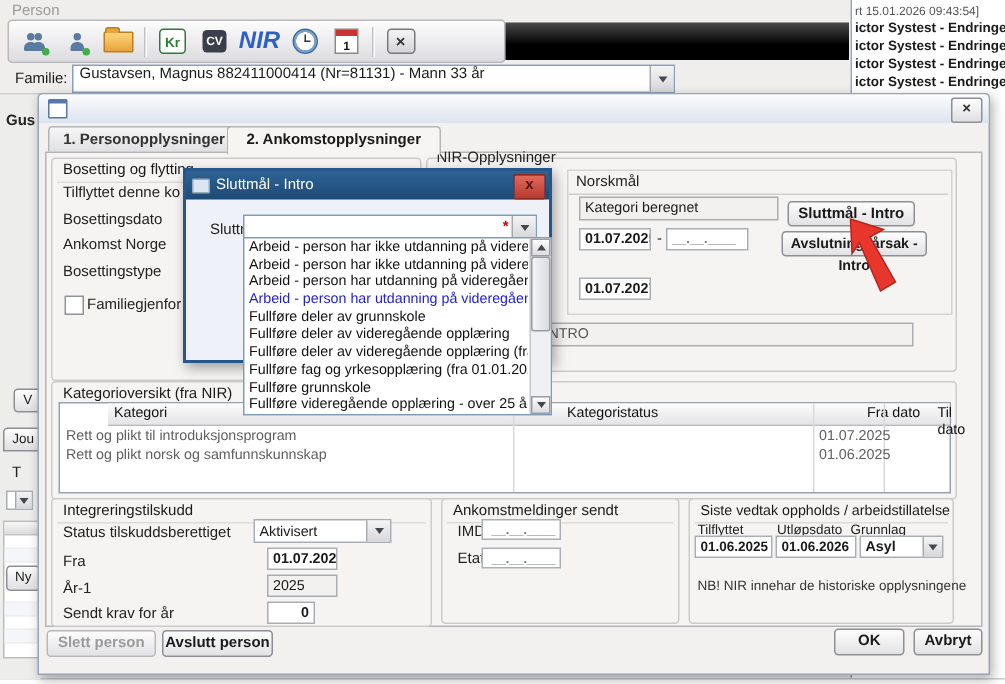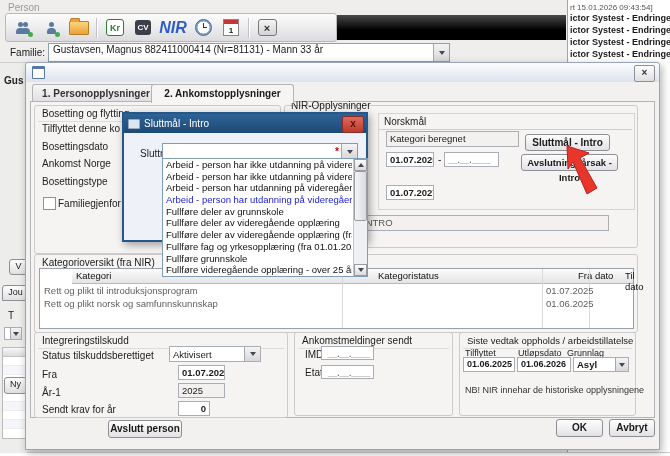--- a/index.html
+++ b/index.html
@@ -265,20 +265,21 @@
     <div class="sunken" style="left:437px;top:294px;width:52px;height:15px;font-weight:bold;font-size:9px">01.06.2025</div>
     <div class="sunken" style="left:491px;top:294px;width:54px;height:15px;font-weight:bold;font-size:9px">01.06.2026</div>
     <div class="combo" style="left:547px;top:294px;width:56px;height:15px">
       <span class="val" style="font-weight:bold">Asyl</span>
       <span class="combo-btn" style="width:13px">
           <span class="tri-down"></span>
         </span>
     </div>
     <div class="lbl" style="left:439px;top:322px;font-size:9px;color:#333">NB! NIR innehar de historiske opplysningene</div>
 
+    <div class="btn disabled" style="left:5px;top:357px;width:73px;height:18px;line-height:16px">Slett person</div>
     <div class="btn" style="left:82px;top:357px;width:74px;height:18px;line-height:16px">Avslutt person</div>
     <div class="btn" style="left:530px;top:356px;width:47px;height:18px;line-height:16px">OK</div>
     <div class="btn" style="left:583px;top:356px;width:46px;height:18px;line-height:16px">Avbryt</div>
   </div>
 
   <div class="sdlg">
     <div class="sdlg-titlebar">
       <span class="sdlg-ico"></span>
       <span class="sdlg-title">Sluttmål - Intro</span>
     </div>

